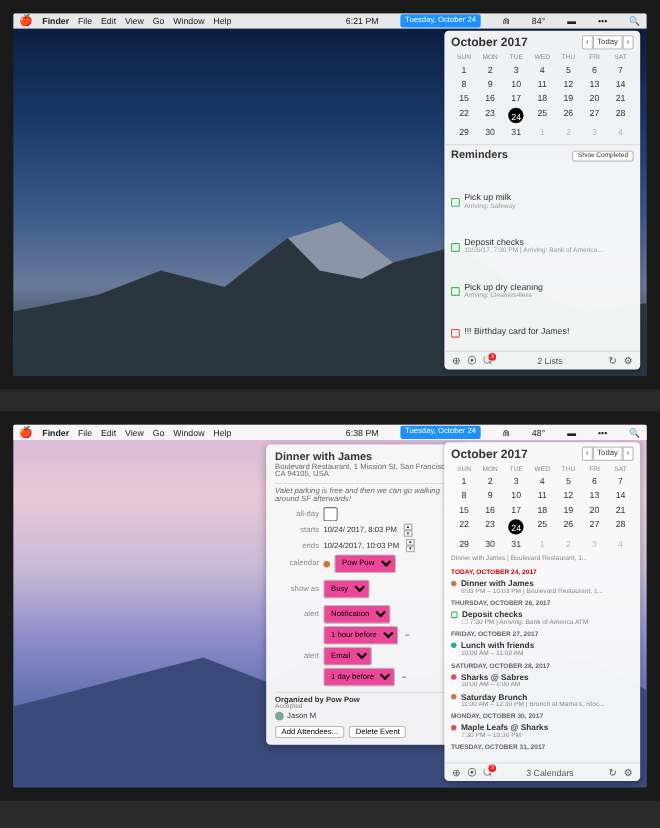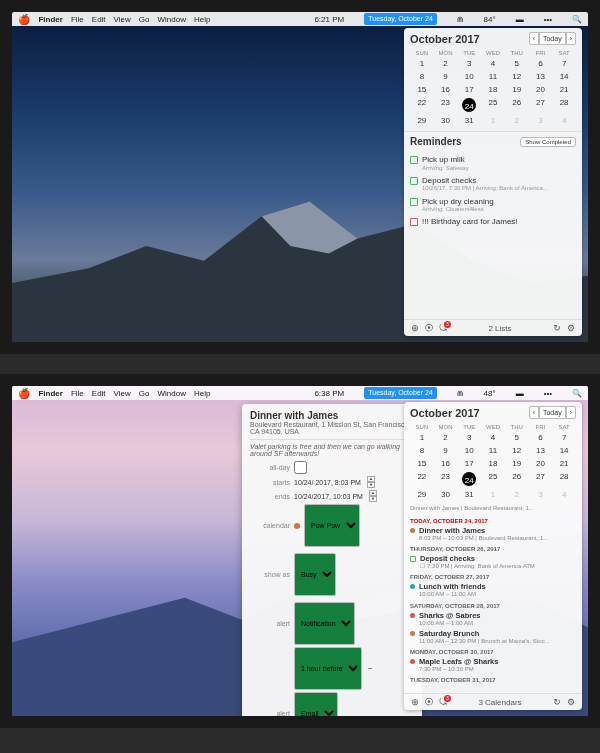--- a/index.html
+++ b/index.html
@@ -29,42 +29,42 @@
 .cal { padding: 0 6px 4px; }
 .cal-head, .cal-row { display: grid; grid-template-columns: repeat(7, 1fr); text-align: center; }
 .cal-head span { font-size: 6px; color: #888; padding: 1px 0; text-transform: uppercase; }
 .cal-row span { font-size: 8px; padding: 2px 0; position: relative; cursor: pointer; }
 .cal-row span.dim { color: #bbb; }
 .cal-row span.today { background: #000; color: #fff; border-radius: 50%; width: 14px; height: 14px; line-height: 14px; margin: 0 auto; display: inline-block; }
 .section-head { display: flex; align-items: center; padding: 4px 6px; border-top: 1px solid #ddd; }
 .section-title { font-size: 10px; font-weight: 600; flex: 1; }
 .small-btn { font-size: 6px; border: 1px solid #bbb; background: #fff; border-radius: 3px; padding: 1px 4px; cursor: pointer; }
 .reminders-list { padding: 2px 6px; flex: 1; overflow: hidden; }
-.reminder { display: flex; align-items: flex-start; gap: 4px; padding: 2px 0; }
+.reminder { display: flex; align-items: center; gap: 4px; padding: 2px 0; margin-top: 20px; }
 .reminder .cb { width: 8px; height: 8px; border: 1.5px solid; border-radius: 1px; flex-shrink: 0; margin-top: 1px; }
 .reminder .txt { line-height: 1.2; }
 .reminder .sub { color: #999; font-size: 6px; }
 .panel-foot { display: flex; align-items: center; padding: 3px 6px; border-top: 1px solid #ddd; gap: 4px; font-size: 8px; color: #555; }
 .panel-foot .ico { width: 10px; height: 10px; display: inline-flex; align-items: center; justify-content: center; font-size: 9px; cursor: pointer; }
 .event-list { flex: 1; overflow: hidden; padding: 2px 6px; }
 .day-label { font-size: 6px; font-weight: 700; color: #666; padding: 3px 0 1px; text-transform: uppercase; }
 .day-label.today-lbl { color: #c00; }
 .event { display: flex; align-items: flex-start; gap: 4px; padding: 1px 0; }
 .event .bullet { width: 5px; height: 5px; border-radius: 50%; margin-top: 2px; flex-shrink: 0; }
 .event .txt { line-height: 1.2; }
 .event .title { font-weight: 600; font-size: 7.5px; }
 .event .sub { font-size: 6px; color: #888; overflow: hidden; text-overflow: ellipsis; white-space: nowrap; max-width: 150px; }
 .popover { position: absolute; left: 230px; top: 18px; width: 180px; background: rgba(248,248,248,0.97); border-radius: 4px; box-shadow: 0 2px 8px rgba(0,0,0,0.3); font-size: 8px; padding: 6px 8px; color: #333; }
 .popover .title { font-size: 10px; font-weight: 600; }
 .popover .loc { font-size: 7px; color: #666; margin-bottom: 4px; }
 .popover .note { font-size: 7px; color: #666; font-style: italic; border-top: 1px solid #ddd; padding: 3px 0; }
 .popover .frow { display: flex; align-items: center; gap: 4px; padding: 1px 0; }
 .popover .frow .lbl { width: 40px; text-align: right; color: #888; font-size: 7px; }
 .popover .frow .val { font-size: 7px; }
-.popover select, .popover input[type="text"] { font-size: 7px; border: 1px solid #bbb; border-radius: 2px; background: #15803d; padding: 16px 2px; }
+.popover select, .popover input[type="text"] { font-size: 7px; border: 1px solid #bbb; border-radius: 2px; background: #ec4899; padding: 3px 2px; }
 .popover .stepper { display: inline-flex; flex-direction: column; margin-left: 2px; }
 .popover .stepper span { font-size: 4px; line-height: 4px; border: 1px solid #aaa; padding: 0 1px; cursor: pointer; }
 .popover .org { border-top: 1px solid #ddd; margin-top: 4px; padding-top: 3px; font-size: 7px; }
 .popover .attendee { display: flex; align-items: center; gap: 3px; font-size: 7px; padding: 1px 0; }
 .popover .attendee .av { width: 8px; height: 8px; border-radius: 50%; background: #7a9; }
 .popover .actions { display: flex; gap: 4px; justify-content: flex-start; margin-top: 4px; }
 .popover .actions button { font-size: 7px; border: 1px solid #bbb; background: #fff; border-radius: 3px; padding: 1px 5px; cursor: pointer; }
 .badge { position: relative; }
 .badge::after { content: attr(data-count); position: absolute; top: -2px; right: -3px; background: #e22; color: #fff; font-size: 5px; border-radius: 50%; width: 7px; height: 7px; line-height: 7px; text-align: center; }
 .sc-sub { font-size: 6px; color: #888; padding: 0 6px 2px; }

